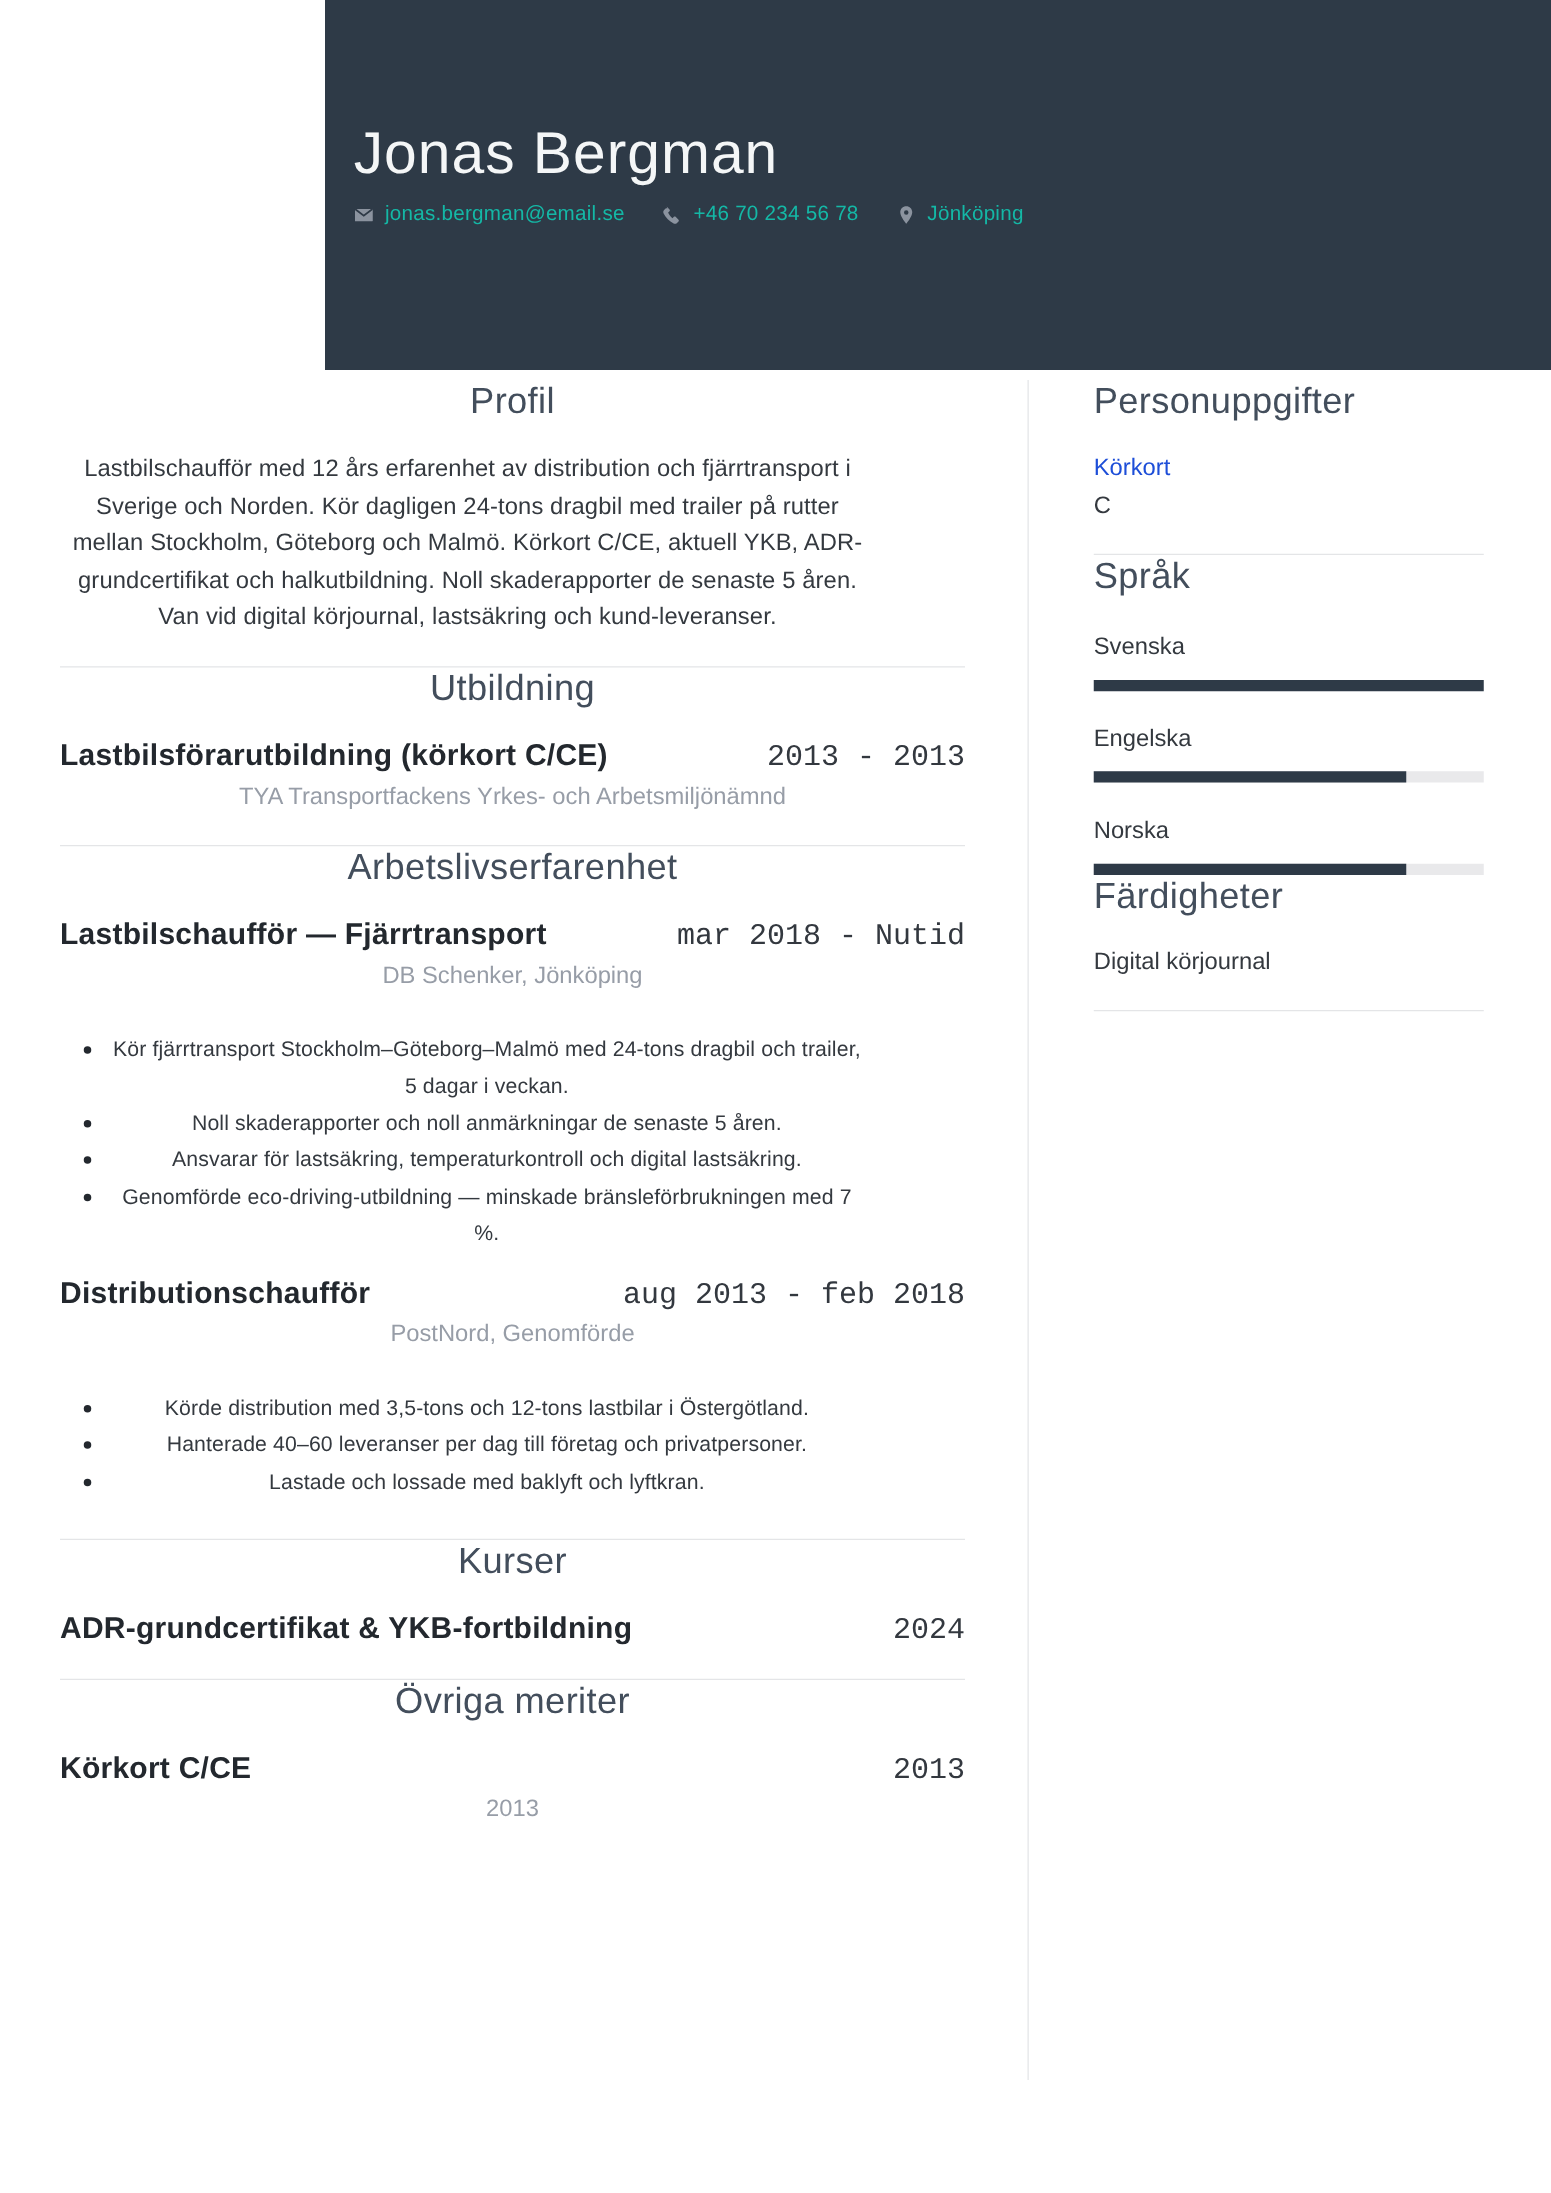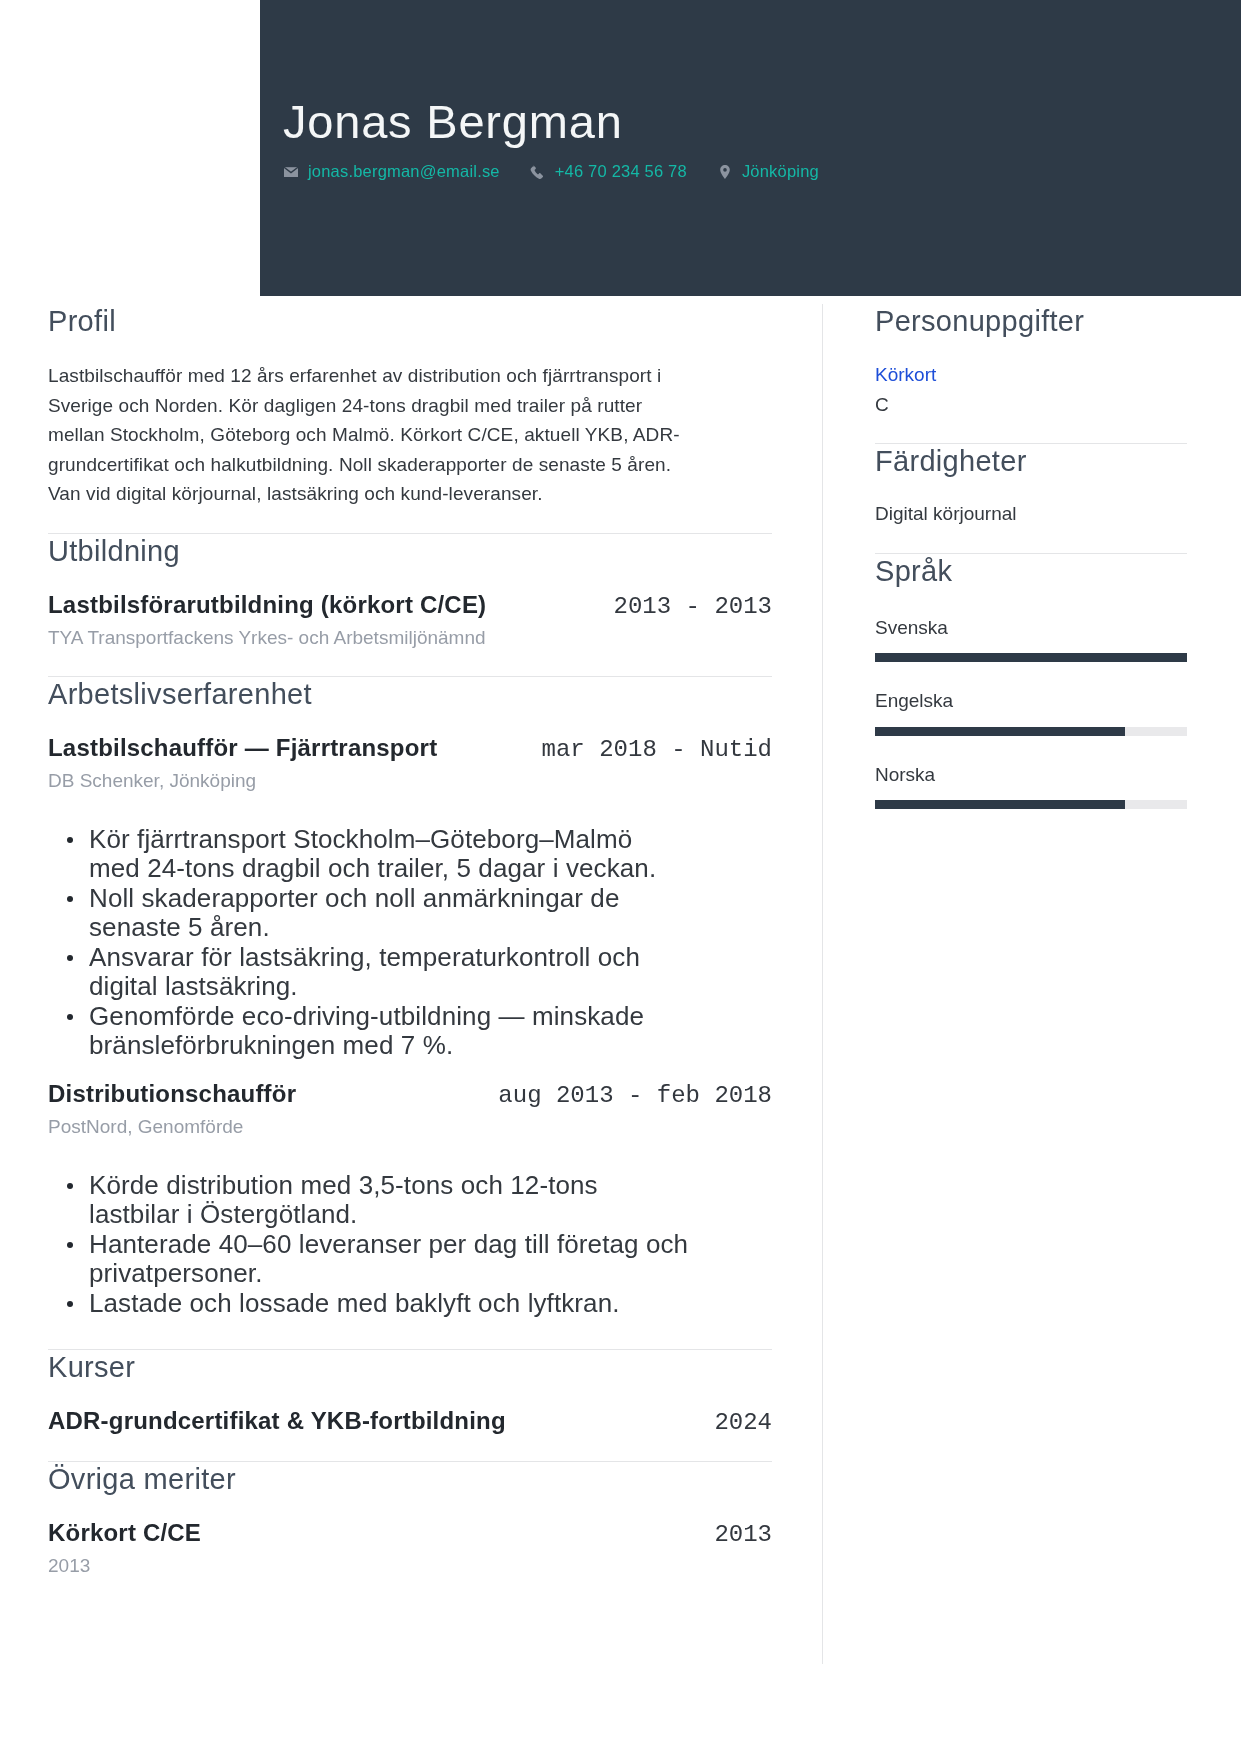--- a/index.html
+++ b/index.html
@@ -33,21 +33,21 @@
   .cicon { width:16px; height:16px; flex:0 0 auto; }
   .cicon svg { display:block; width:16px; height:16px; fill:#8b939f; }
 
   
   .body {
     position:absolute; top:258px; left:0; right:0;
     display:flex;
     padding:46px 0 0 48px;
     box-sizing:border-box;
   }
-  .col-left  { width:724px; flex:0 0 auto; }
+  .col-left  { width:724px; flex:0 0 auto;text-align:center; }
   .v-divider { width:1px; flex:0 0 auto; margin-left:50px; height:1360px; background:#e4e5e7; }
   .col-right { width:312px; flex:0 0 auto; margin-left:52px; }
 
   h2.sec {
     font-size:29px; line-height:35px; font-weight:400;
     color:#434e5c; letter-spacing:0.3px;
     margin:0;
   }
   .sec-gap { margin-top:36px; }
 
@@ -73,21 +73,21 @@
   .entry-sub   { font-size:19px; line-height:29px; color:#979da7; margin-top:2px; }
 
   ul.bullets {
     list-style:none;
     margin:30px 0 0 17px; padding:0;
     max-width:625px;
   }
   ul.bullets li {
     position:relative;
     padding-left:24px;
-    font-size:26px; line-height:29.5px; letter-spacing:0.1px;
+    font-size:17px; line-height:29.5px; letter-spacing:0.1px;
     color:#34393f;
   }
   ul.bullets li::before {
     content:"";
     position:absolute; left:2px; top:12px;
     width:6px; height:6px; border-radius:50%;
     background:#23282e;
   }
 
   
@@ -224,26 +224,20 @@
     <div class="col-right">
 
       <section>
         <h2 class="sec">Personuppgifter</h2>
         <div class="kv-label">Körkort</div>
         <div class="kv-value">C</div>
         <hr class="rule">
       </section>
 
       <section>
-        <h2 class="sec sec-gap">Färdigheter</h2>
-        <div class="skill-item">Digital körjournal</div>
-        <hr class="rule">
-      </section>
-
-      <section>
         <h2 class="sec sec-gap">Språk</h2>
 
         <div class="lang">
           <div class="lang-name">Svenska</div>
           <div class="lang-track">
             <div class="lang-fill" style="width: 100%;"></div>
           </div>
         </div>
 
         <div class="lang">
@@ -254,15 +248,21 @@
         </div>
 
         <div class="lang">
           <div class="lang-name">Norska</div>
           <div class="lang-track">
             <div class="lang-fill" style="width: 80%;"></div>
           </div>
         </div>
       </section>
 
+      <section>
+        <h2 class="sec sec-gap">Färdigheter</h2>
+        <div class="skill-item">Digital körjournal</div>
+        <hr class="rule">
+      </section>
+
     </div>
   </div>
 </div>
 
 </body></html>

